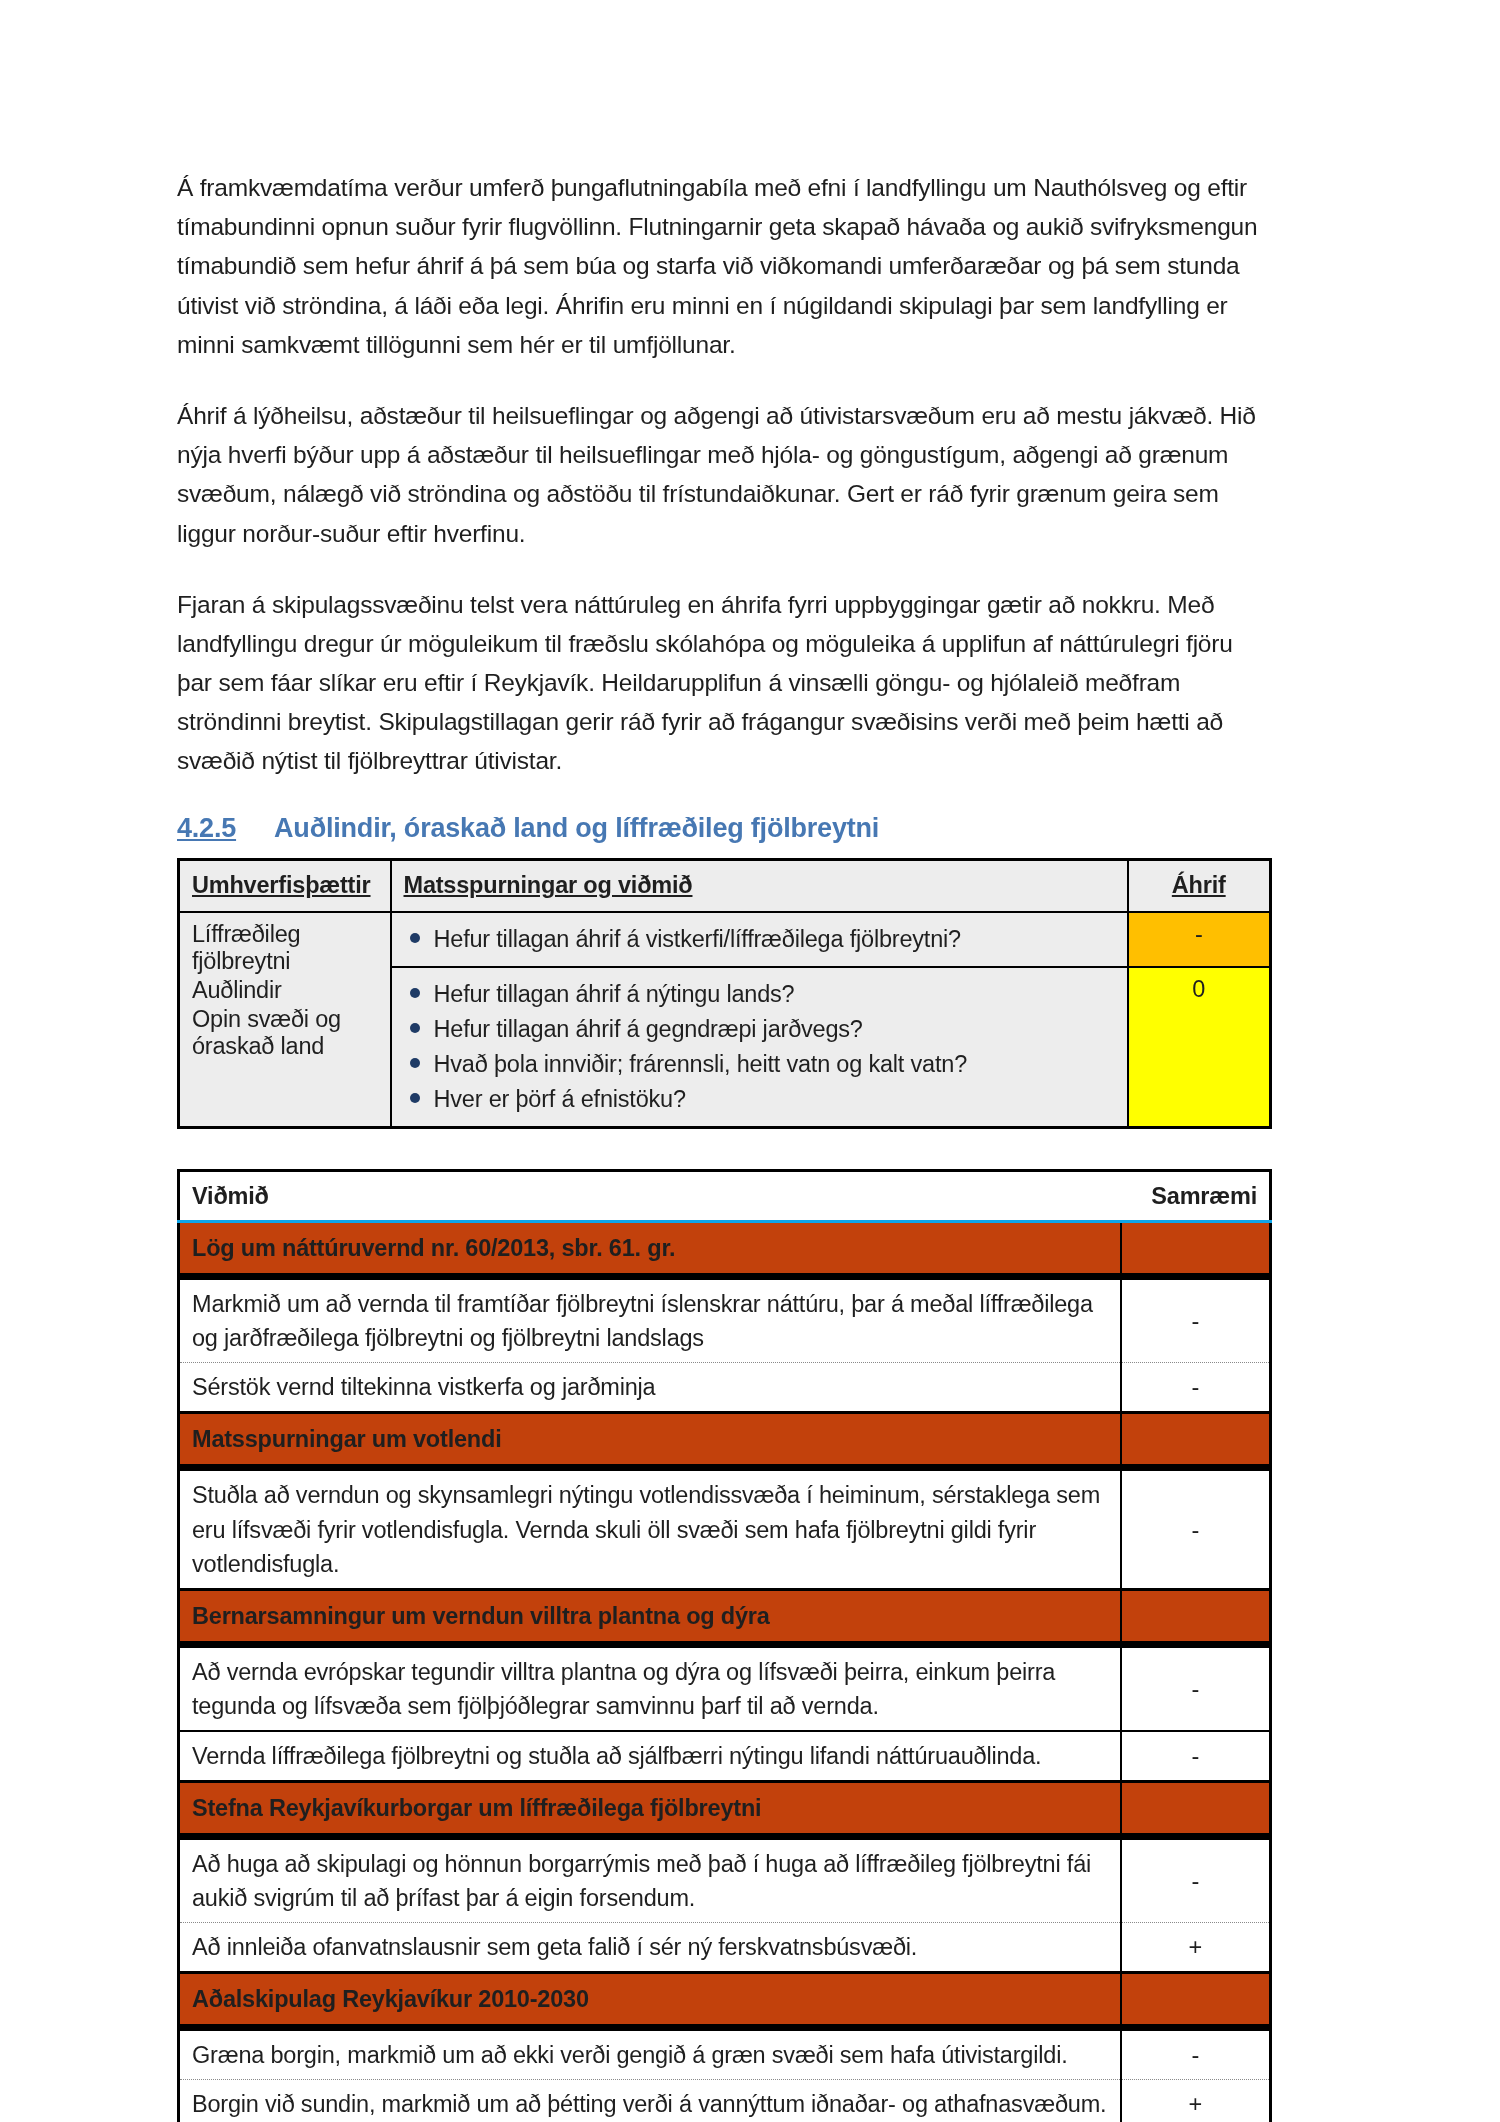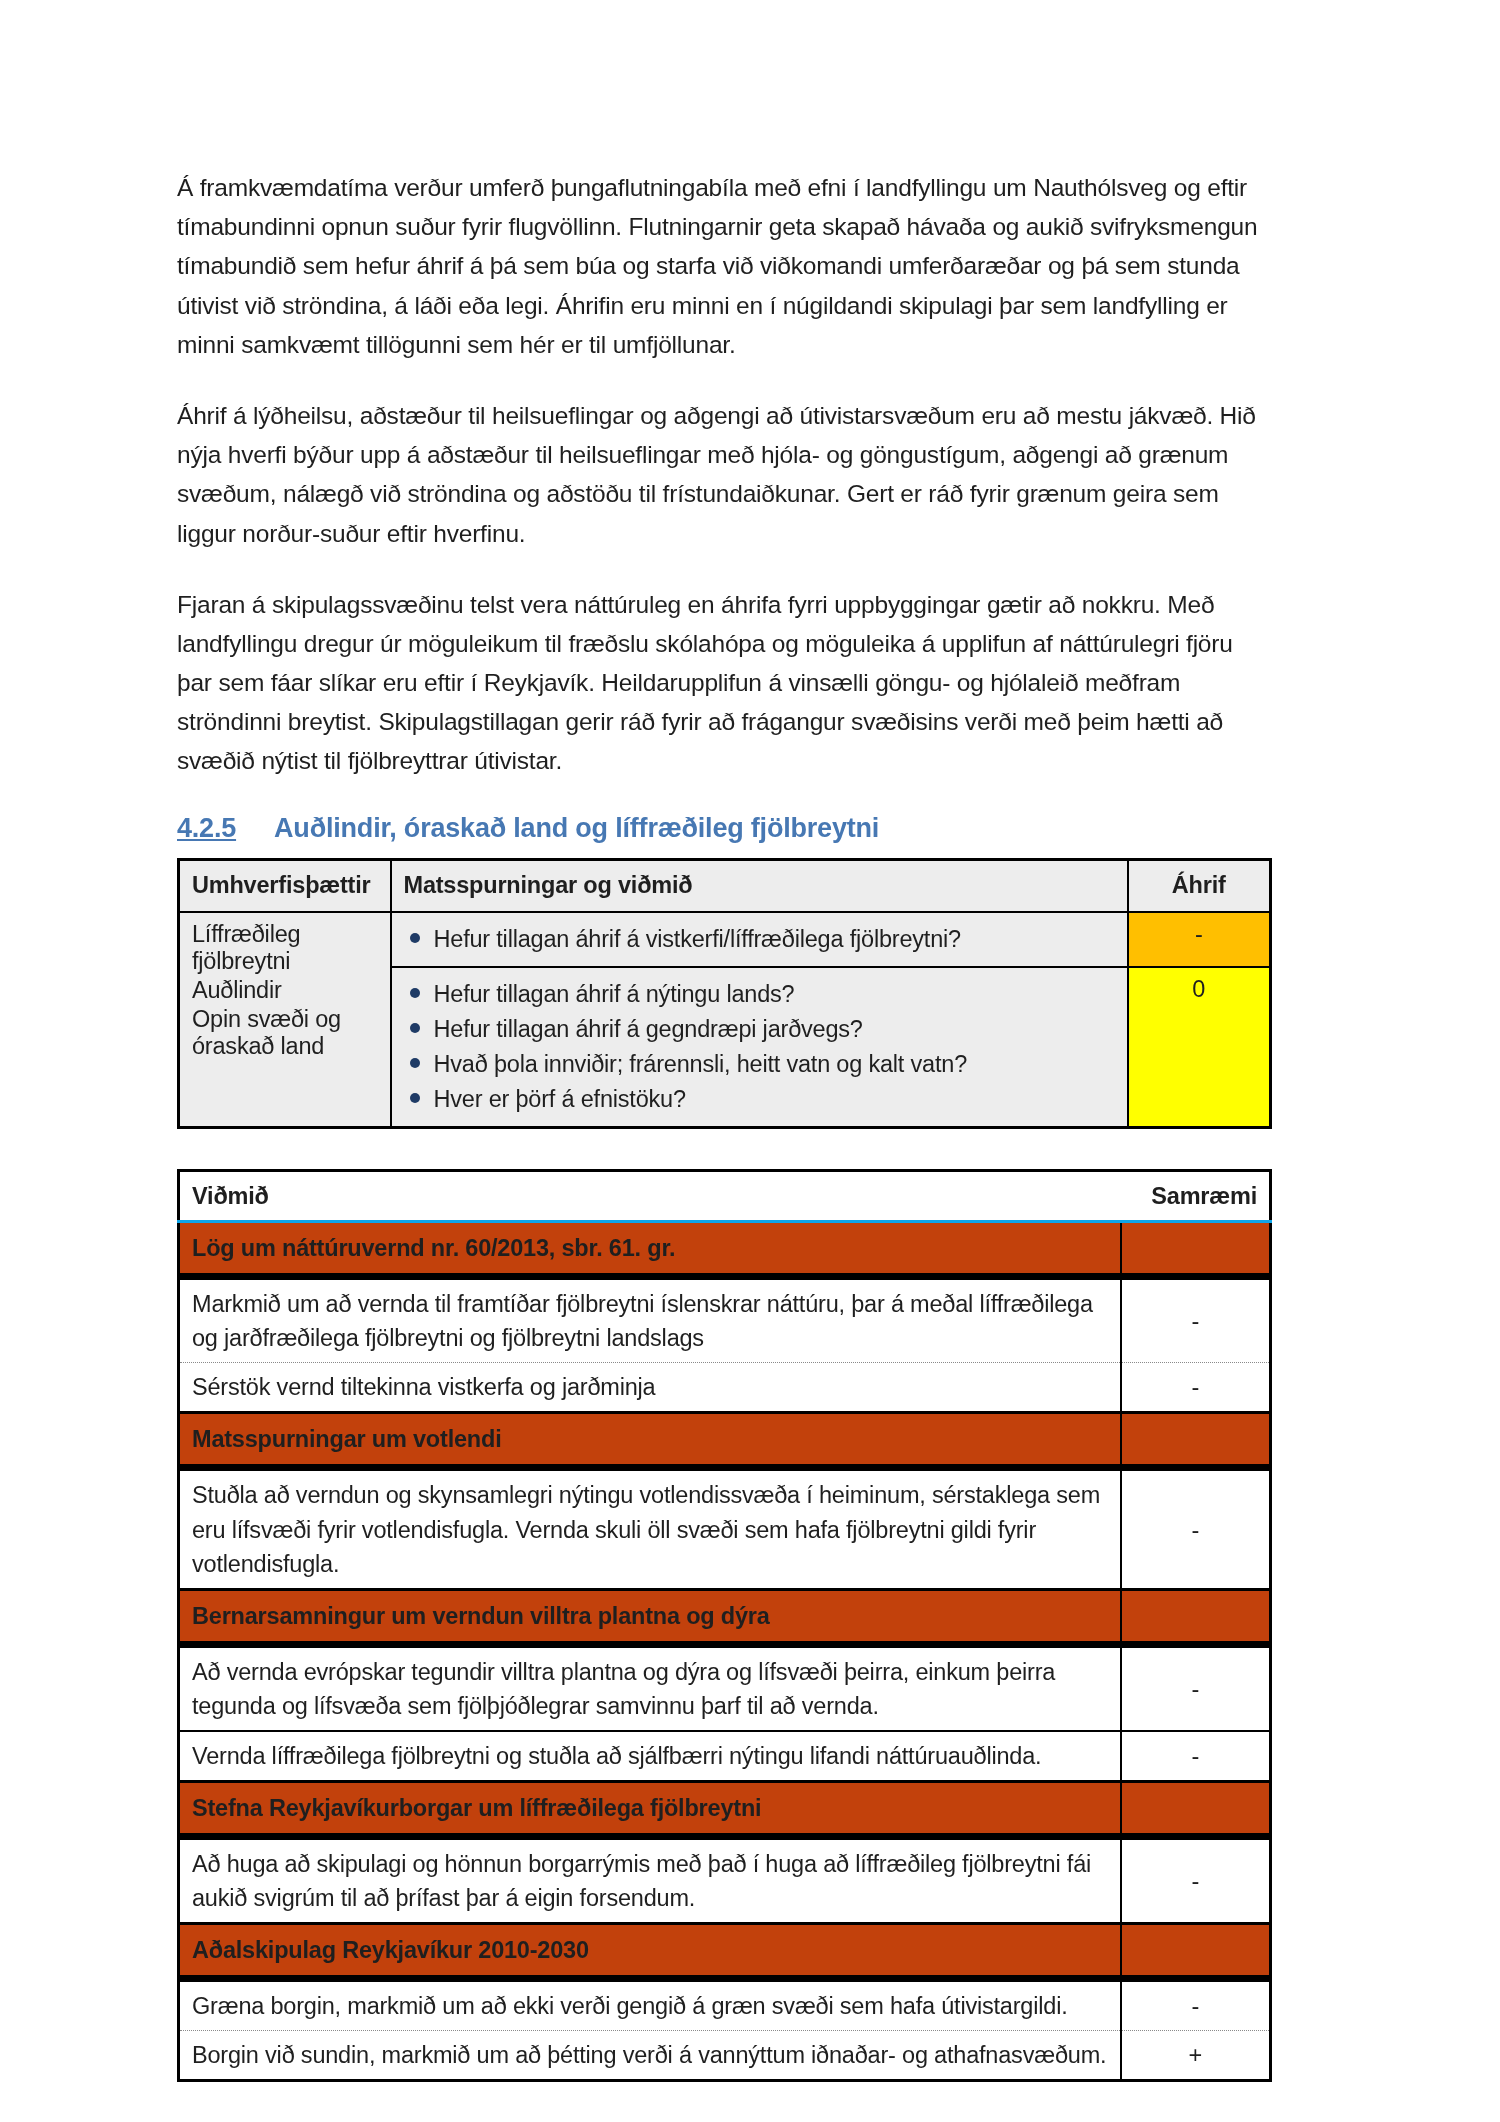--- a/index.html
+++ b/index.html
@@ -18,21 +18,21 @@
   h3.sec-head{
     font-size:27px;font-weight:bold;margin:6px 0 14px 0;letter-spacing:-0.2px;
   }
   h3.sec-head .sec-num{margin-right:38px;text-decoration:underline;}
   table{border-collapse:collapse;width:1092px;table-layout:fixed;}
   table.matrix{border:3px solid #000;margin-bottom:40px;}
   table.matrix td, table.matrix th{
     border:2px solid #000;padding:8px 12px;vertical-align:top;
     font-size:23.5px;letter-spacing:-0.2px;background:#ededed;
   }
-  table.matrix th{font-weight:bold;text-align:left;height:34px;vertical-align:middle;}
+  table.matrix th{font-weight:bold;text-align:left;height:34px;vertical-align:middle;text-decoration:underline;}
   table.matrix th.impact-h{text-align:center;}
   col.c-factors{width:212px;}
   col.c-questions{width:737px;}
   col.c-impact{width:143px;}
   td.factors div{margin-bottom:2px;}
   td.impact-cell{
     text-align:center;vertical-align:middle;font-size:24px;color:#1f1f1f;
   }
   .q{display:flex;align-items:flex-start;margin:3px 0;line-height:1.35;}
   .bullet{
@@ -170,20 +170,24 @@
         <td class="val">-</td>
       </tr>
       <tr class="section">
         <td class="crit-cell">Stefna Reykjavíkurborgar um líffræðilega fjölbreytni</td>
         <td class="val"></td>
       </tr>
       <tr class="item">
         <td class="crit-cell">Að huga að skipulagi og hönnun borgarrýmis með það í huga að líffræðileg fjölbreytni fái aukið svigrúm til að þrífast þar á eigin forsendum.</td>
         <td class="val">-</td>
       </tr>
+      <tr class="item dotted">
+        <td class="crit-cell">Að innleiða ofanvatnslausnir sem geta falið í sér ný ferskvatnsbúsvæði.</td>
+        <td class="val">+</td>
+      </tr>
       <tr class="section">
         <td class="crit-cell">Aðalskipulag Reykjavíkur 2010-2030</td>
         <td class="val"></td>
       </tr>
       <tr class="item">
         <td class="crit-cell">Græna borgin, markmið um að ekki verði gengið á græn svæði sem hafa útivistargildi.</td>
         <td class="val">-</td>
       </tr>
       <tr class="item dotted">
         <td class="crit-cell">Borgin við sundin, markmið um að þétting verði á vannýttum iðnaðar- og athafnasvæðum.</td>

